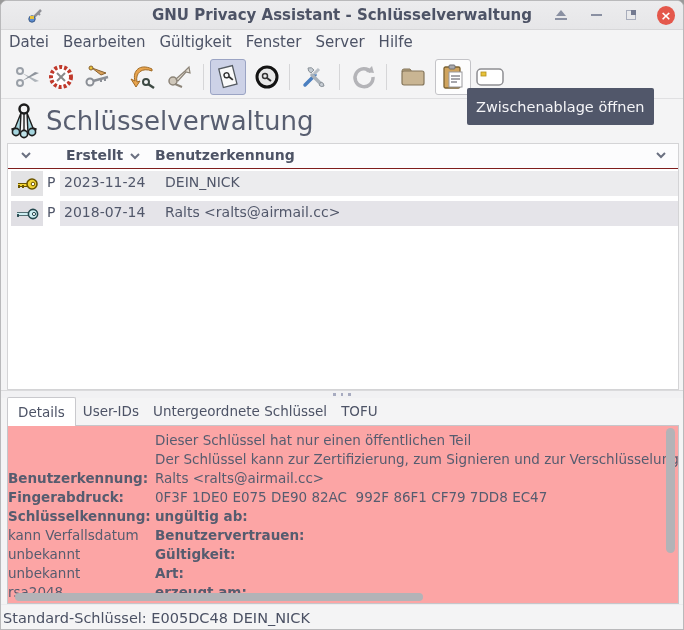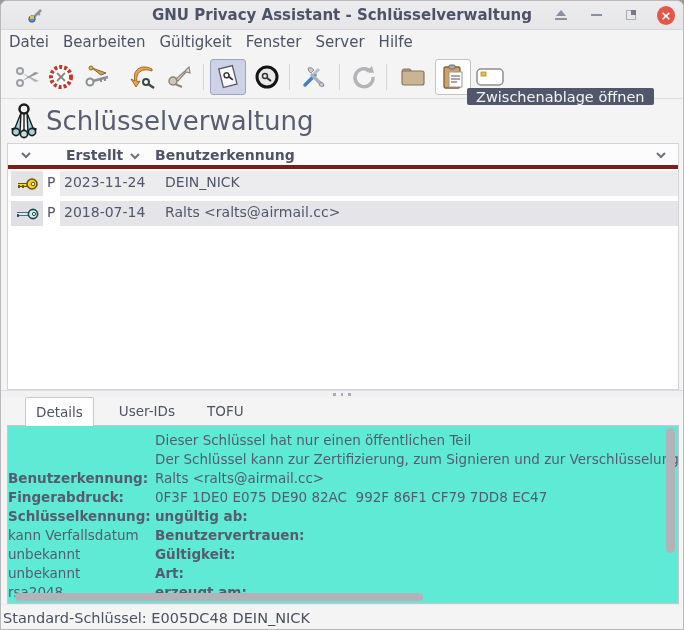--- a/index.html
+++ b/index.html
@@ -28,53 +28,53 @@
   .menubar{position:absolute;left:0;top:29px;width:100%;height:24px;display:flex;align-items:center;
            padding-left:8px;gap:14px;box-sizing:border-box;font-size:15px;color:#4d5366;}
   .menubar span{cursor:pointer;padding:1px 0;}
   
   .toolbar{position:absolute;left:0;top:53px;width:100%;height:44px;border-bottom:1px solid #e0e0e2;}
   .tb{position:absolute;top:5px;width:36px;height:36px;display:flex;align-items:center;
       justify-content:center;cursor:pointer;border-radius:3px;box-sizing:border-box;}
   .tb.pressed{background:#cdd2e7;border:1px solid #9ba4c4;}
   .tb.hover{background:#fdfdfd;border:1px solid #c4c4c8;}
   .tbsep{position:absolute;top:10px;width:1px;height:26px;background:#d6d6d8;}
-  .tooltip{position:absolute;left:466px;top:87px;height:17px;background:#51576a;color:#f4f4f7;
+  .tooltip{position:absolute;left:466px;top:87px;height:37px;background:#51576a;color:#f4f4f7;
      font-size:14.5px;display:flex;align-items:center;padding:0 9px;border-radius:2px;z-index:20;}
   
   .page-header{position:absolute;left:0;top:97px;width:100%;height:45px;display:flex;align-items:center;}
   .page-header .keys{margin-left:6px;}
   .page-title{margin-left:5px;font-size:26px;color:#585e70;}
   
   .keylist{position:absolute;left:6px;top:142px;width:672px;height:247px;background:#fff;
      border:1px solid #d4d4d6;box-sizing:border-box;}
   .list-header{position:absolute;left:0;top:0;width:100%;height:25px;background:#fcfcfd;
-     border-bottom:4px solid #7f1d1d;box-sizing:border-box;font-size:14px;font-weight:bold;color:#4e5466;}
+     border-bottom:1px solid #7f1d1d;box-sizing:border-box;font-size:14px;font-weight:bold;color:#4e5466;}
   .lh-col{position:absolute;top:3px;}
   .krow{position:absolute;left:1px;width:669px;height:25px;font-size:14px;color:#51576a;cursor:pointer;}
   .krow .cell-main{position:absolute;left:51px;right:0;top:0;bottom:0;background:#ececee;}
   .krow.sel .cell-main{background:#e5e4e9;}
   .krow .cell-icon{position:absolute;left:2px;width:32px;top:0;bottom:0;background:#e3e3e5;
       display:flex;align-items:center;justify-content:center;}
   .krow.sel .cell-icon{background:#e0dfe4;}
   .krow .flag{position:absolute;left:38px;top:3px;color:#51576a;}
   .krow .created{position:absolute;left:55px;top:3px;}
   .krow .uid{position:absolute;left:156px;top:3px;}
   
   .splitter{position:absolute;left:0;top:389px;width:100%;height:7px;background:#f1f1f3;
      border-top:1px solid #dadadc;display:flex;align-items:center;justify-content:center;gap:5px;cursor:row-resize;}
   .splitter i{width:2.5px;height:2.5px;background:#a7abc0;display:block;}
   
   .tabs{position:absolute;left:6px;top:396px;height:28px;display:flex;align-items:stretch;
         font-size:13.5px;color:#4d5366;z-index:5;}
-  .tab{display:flex;align-items:center;padding:0 7px;cursor:pointer;margin-left:18px;}
+  .tab{display:flex;align-items:center;padding:0 7px;cursor:pointer;}
   .tab.active{background:#fff;border:1px solid #c9c9cd;border-bottom:none;border-radius:2px 2px 0 0;
       padding:0 10px;margin-bottom:-1px;}
   
-  .details{position:absolute;left:6px;top:424px;width:672px;height:179px;background:#5eead4;
+  .details{position:absolute;left:6px;top:424px;width:672px;height:179px;background:#fca5a5;
      border:1px solid #c6c6ca;box-sizing:border-box;overflow:hidden;}
   .dgrid{position:absolute;left:0;top:5px;width:660px;display:grid;
      grid-template-columns:140px 1fr;column-gap:7px;font-size:13.5px;line-height:19px;color:#565c6f;}
   .dlab{text-align:left;white-space:pre;font-weight:bold;}
   .dval{white-space:pre;}
   .vscroll{position:absolute;right:3px;top:2px;width:9px;height:166px;border-radius:5px;}
   .vthumb{position:absolute;left:0;top:0;width:9px;height:125px;background:#b3b3b7;border-radius:5px;}
   .hscroll{position:absolute;left:3px;bottom:2px;height:8px;width:648px;}
   .hthumb{position:absolute;left:4px;top:0;height:8px;width:408px;background:#b3b3b7;border-radius:5px;}
   
@@ -331,20 +331,21 @@
 
   <div class="splitter">
       <i></i>
       <i></i>
       <i></i>
     </div>
 
   <div class="tabs">
     <div class="tab active">Details</div>
     <div class="tab">User-IDs</div>
+    <div class="tab">Untergeordnete Schlüssel</div>
     <div class="tab">TOFU</div>
   </div>
 
   <div class="details">
     <div class="dgrid">
       <span class="dlab"></span>
         <span class="dval">Dieser Schlüssel hat nur einen öffentlichen Teil</span>
       <span class="dlab"></span>
         <span class="dval">Der Schlüssel kann zur Zertifizierung, zum Signieren und zur Verschlüsselung</span>
       <span class="dlab">Benutzerkennung:</span>

